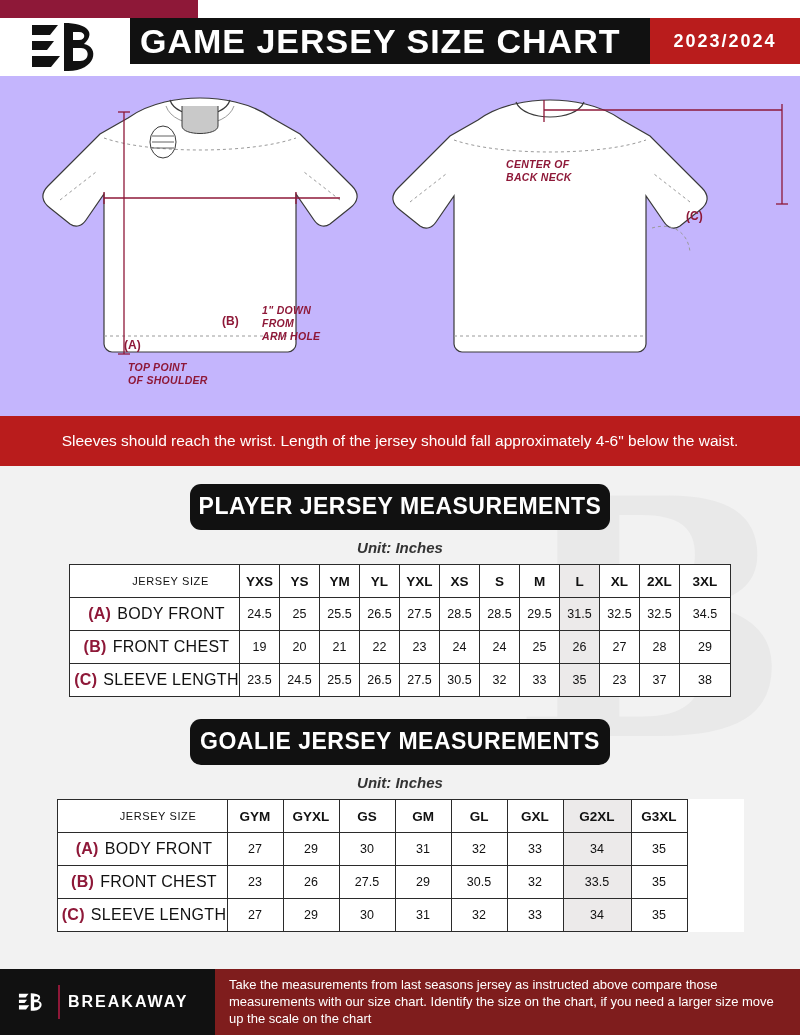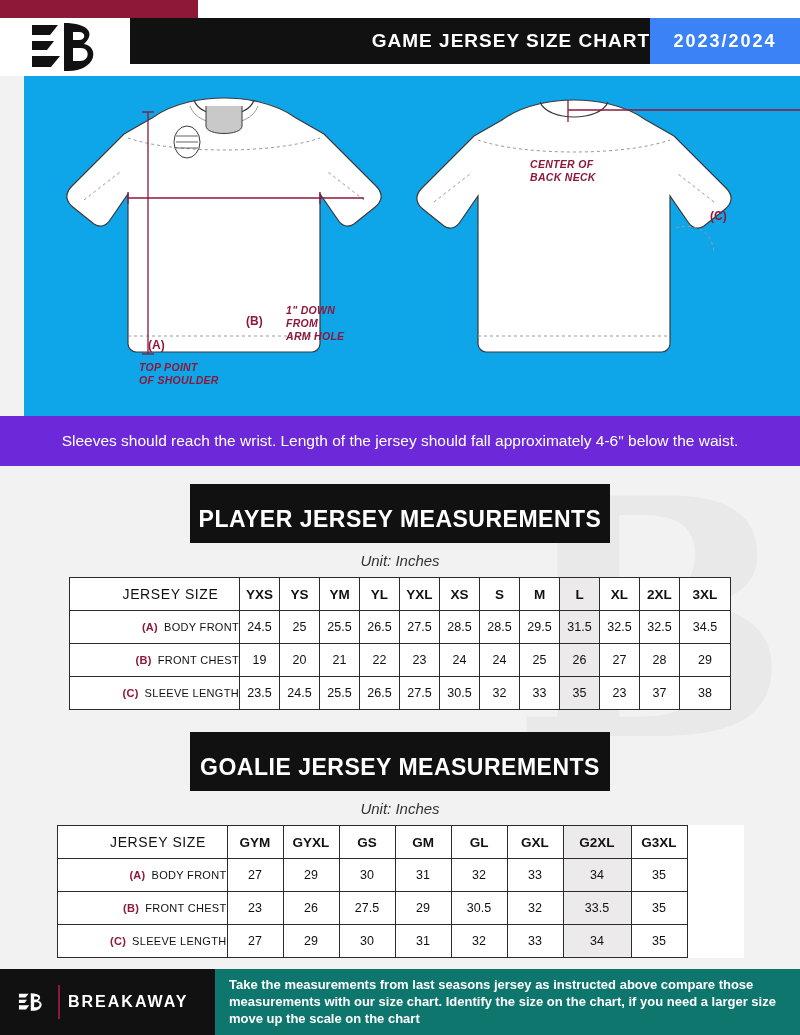--- a/index.html
+++ b/index.html
@@ -18,90 +18,89 @@
   }
   .logo-box {
     position: absolute; left: 10px; top: 18px; width: 120px; height: 58px;
     display: flex; align-items: center; justify-content: center;
   }
   .title-bar {
     position: absolute; left: 130px; top: 18px; right: 0; height: 46px;
     background: #111; display: flex; align-items: center;
   }
   .title-bar .title {
-    flex: 1; color: #ffffff; font-weight: bold; font-size: 19px; letter-spacing: 1px;
-    text-align: right; padding-left: 10px;
+    flex: 1; color: #ffffff; font-weight: bold; font-size: 34px; letter-spacing: 1px;
+    text-align: left; padding-left: 10px;
   }
   .title-bar .season {
-    width: 150px; height: 46px; background: #3b82f6; color: #ffffff;
+    width: 150px; height: 46px; background: #b91c1c; color: #ffffff;
     display: flex; align-items: center; justify-content: center;
     font-weight: bold; font-size: 18px; letter-spacing: 2px;
   }
 
   
   .illustration {
-    position: relative; height: 340px; background: #0ea5e9; margin-left: 24px;
+    position: relative; height: 340px; background: #c4b5fd;
   }
   .illustration svg { display: block; }
   .anno {
     position: absolute; font-style: italic; font-weight: bold; color: #8e1838;
     font-size: 10.5px; line-height: 13px; letter-spacing: .3px;
   }
   .label-letter {
     position: absolute; font-weight: bold; font-size: 12px; color: #8e1838;
   }
 
   
   .note-bar {
-    background: #6d28d9; color: #ffffff; text-align: center;
+    background: #b91c1c; color: #ffffff; text-align: center;
     padding: 14px 60px; font-size: 15.5px; line-height: 22px;
   }
 
   
   .section { position: relative; padding-top: 18px; }
   .section-title {
     margin: 0 auto; width: 420px; background: #111; color: #fff;
     text-align: center; font-size: 23px; font-weight: bold; letter-spacing: .5px;
-    padding: 22px 0 10px; border-radius: 0;
+    padding: 9px 0 10px; border-radius: 11px;
   }
   .unit {
-    text-align: center; font-style: italic; font-weight: normal; color: #333;
+    text-align: center; font-style: italic; font-weight: bold; color: #333;
     font-size: 15px; margin: 9px 0 8px;
   }
   table {
     border-collapse: collapse; background: #ffffff; margin: 0 auto;
   }
   table td, table th {
     border: 1px solid #2b2b2b; font-size: 12.5px; color: #111;
     text-align: center; height: 33px; font-weight: normal;
   }
-  .hdr-cell { font-size: 14px; letter-spacing: .6px; padding-left: 32px; }
+  .hdr-cell { font-size: 11px; letter-spacing: .6px; padding-left: 32px; }
   .row-label {
-    text-align: right; padding-left: 4px; font-size: 11px; letter-spacing: .3px;
+    text-align: center; padding-left: 4px; font-size: 16px; letter-spacing: .3px;
   }
   .row-label .ltr { color: #8e1838; font-weight: bold; margin-right: 6px; }
   .size-hdr { font-weight: bold; font-size: 13.5px; }
   .hl { background: #eceaea; }
   .noborder { border: none; }
 
   
   .footer {
     position: absolute; left: 0; bottom: 0; width: 800px; height: 66px;
     display: flex; background: #111;
   }
   .footer-brand {
     width: 215px; display: flex; align-items: center; gap: 8px; padding-left: 16px;
     color: #ffffff;
   }
   .footer-brand .fb-divider { width: 2px; height: 34px; background: #8e1838; }
   .footer-brand .fb-name { font-size: 16px; letter-spacing: 2px; font-weight: bold; }
   .footer-text {
-    flex: 1; background: #0f766e; color: #ffffff; font-size: 13px; line-height: 17px;
+    flex: 1; background: #7f1d1d; color: #ffffff; font-size: 13px; line-height: 17px;
     padding: 7px 14px 0 14px;
-    font-weight: bold;
   }
   .watermark {
     position: absolute; right: 10px; top: 470px; font-family: "DejaVu Serif", serif;
     font-size: 330px; color: #e9e9e9; z-index: 0; font-weight: bold; line-height: 300px;
     pointer-events: none;
   }
   .content-layer { position: relative; z-index: 2; }
 </style>
 </head>
 <body>
@@ -180,21 +179,21 @@
         <line x1="544" y1="24" x2="544" y2="46"></line>
         <line x1="544" y1="34" x2="700" y2="34"></line>
         <line x1="700" y1="34" x2="782" y2="34"></line>
         <line x1="782" y1="28" x2="782" y2="128"></line>
         <line x1="776" y1="128" x2="788" y2="128"></line>
       </g>
     </svg>
 
     <div class="anno" style="left:506px; top:82px;">CENTER OF<br>BACK NECK</div>
     <div class="anno" style="left:262px; top:228px;">1" DOWN<br>FROM<br>ARM HOLE</div>
-    <div class="anno" style="left:115px; top:285px;">TOP POINT<br>OF SHOULDER</div>
+    <div class="anno" style="left:128px; top:285px;">TOP POINT<br>OF SHOULDER</div>
     <div class="label-letter" style="left:124px; top:262px;">(A)</div>
     <div class="label-letter" style="left:222px; top:238px;">(B)</div>
     <div class="label-letter" style="left:686px; top:133px;">(C)</div>
   </div>
 
   <div class="note-bar">Sleeves should reach the wrist. Length of the jersey should fall approximately 4-6" below the waist.</div>
 
   <div class="section">
     <div class="section-title">PLAYER JERSEY MEASUREMENTS</div>
     <div class="unit">Unit: Inches</div>

